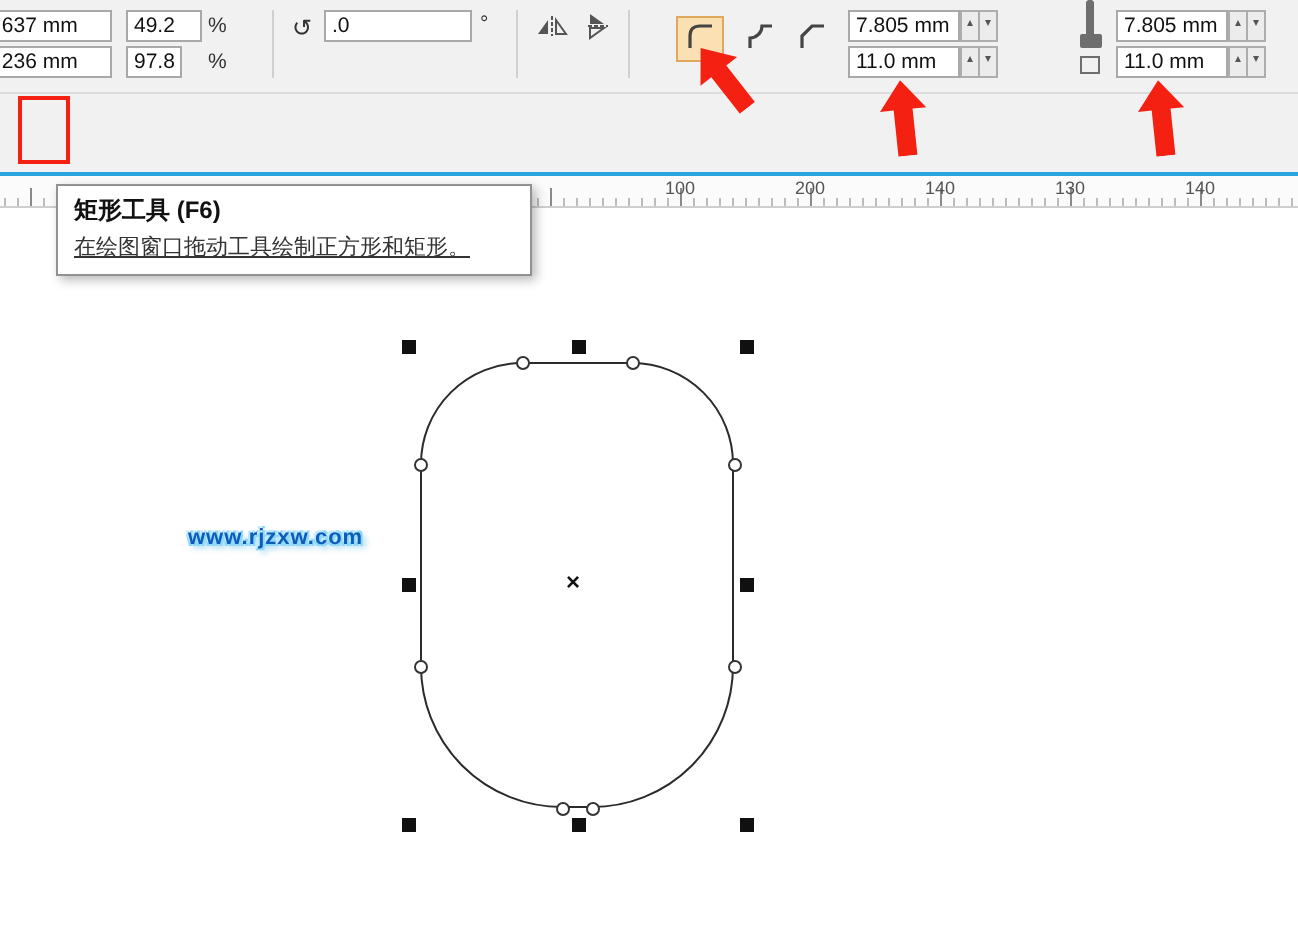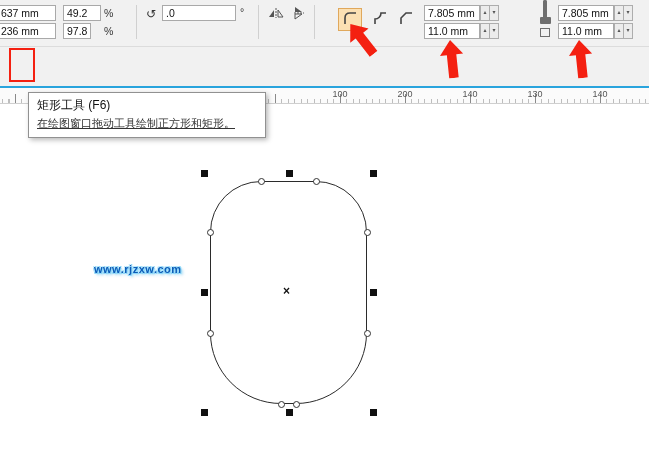--- a/index.html
+++ b/index.html
@@ -70,21 +70,21 @@
     position:absolute; left:94px; top:159px; font-size:11px; font-weight:bold;
     color:var(--watermark-blue,#0c5cb8); letter-spacing:0.5px;
     text-shadow:1px 1px 0 #8fd8f8,-1px -1px 0 #bfeafc,1px -1px 0 #8fd8f8,-1px 1px 0 #8fd8f8,2px 2px 3px rgba(0,150,220,.55);
   }
   
   .tooltip{
     position:absolute; left:28px; top:92px; width:238px; z-index:60;
     background:#fff; border:1px solid #919191; box-shadow:2px 2px 5px rgba(0,0,0,.28);
     padding:4px 8px 6px 8px; white-space:nowrap;
   }
-  .tooltip .tt-title{ font-size:12px; font-weight:normal; color:#111; margin-bottom:2px; }
+  .tooltip .tt-title{ font-size:12px; font-weight:bold; color:#111; margin-bottom:2px; }
   .tooltip .tt-body{ font-size:11px; color:#333;text-decoration:underline; }
   
   .arrow{ position:absolute; z-index:70; width:24px; height:38px; }
   .arrow svg{ display:block; }
 </style>
 </head>
 <body>
 
 <div class="screen">
 

